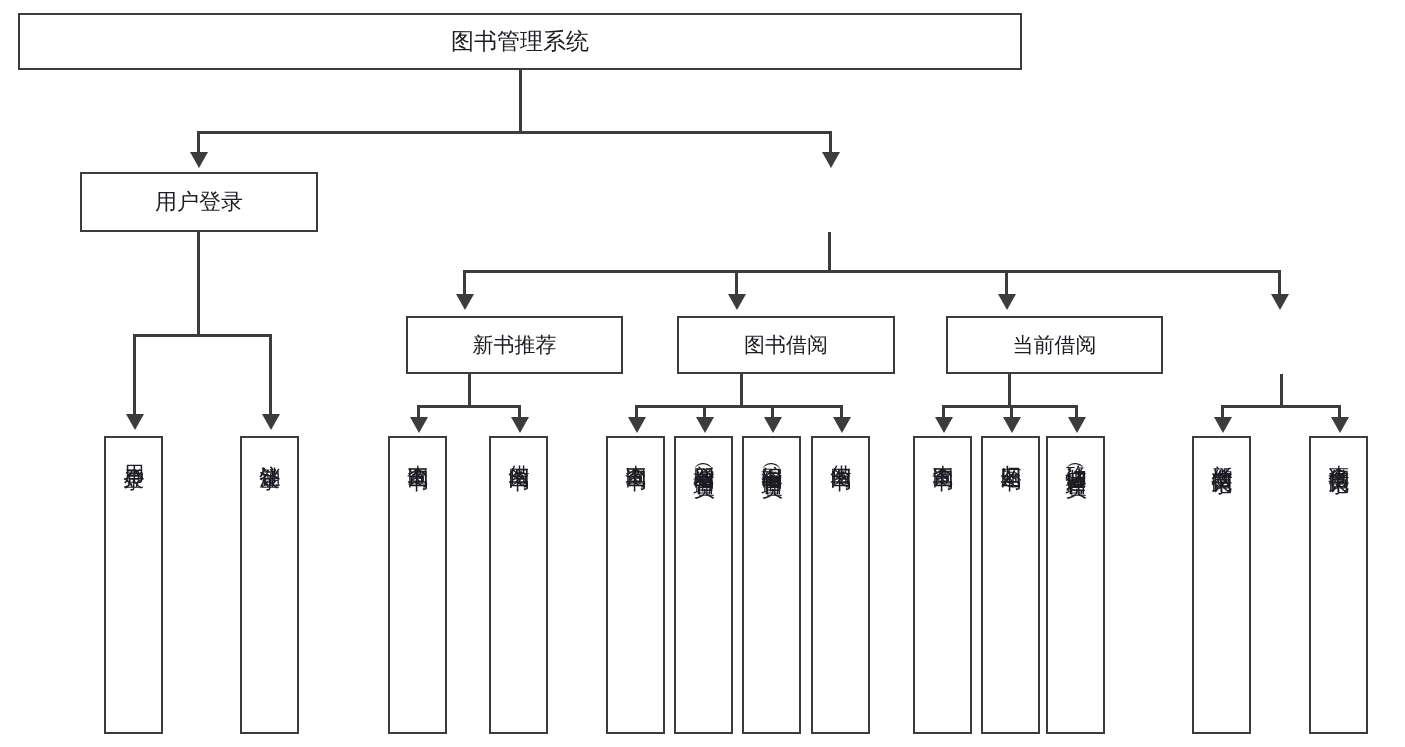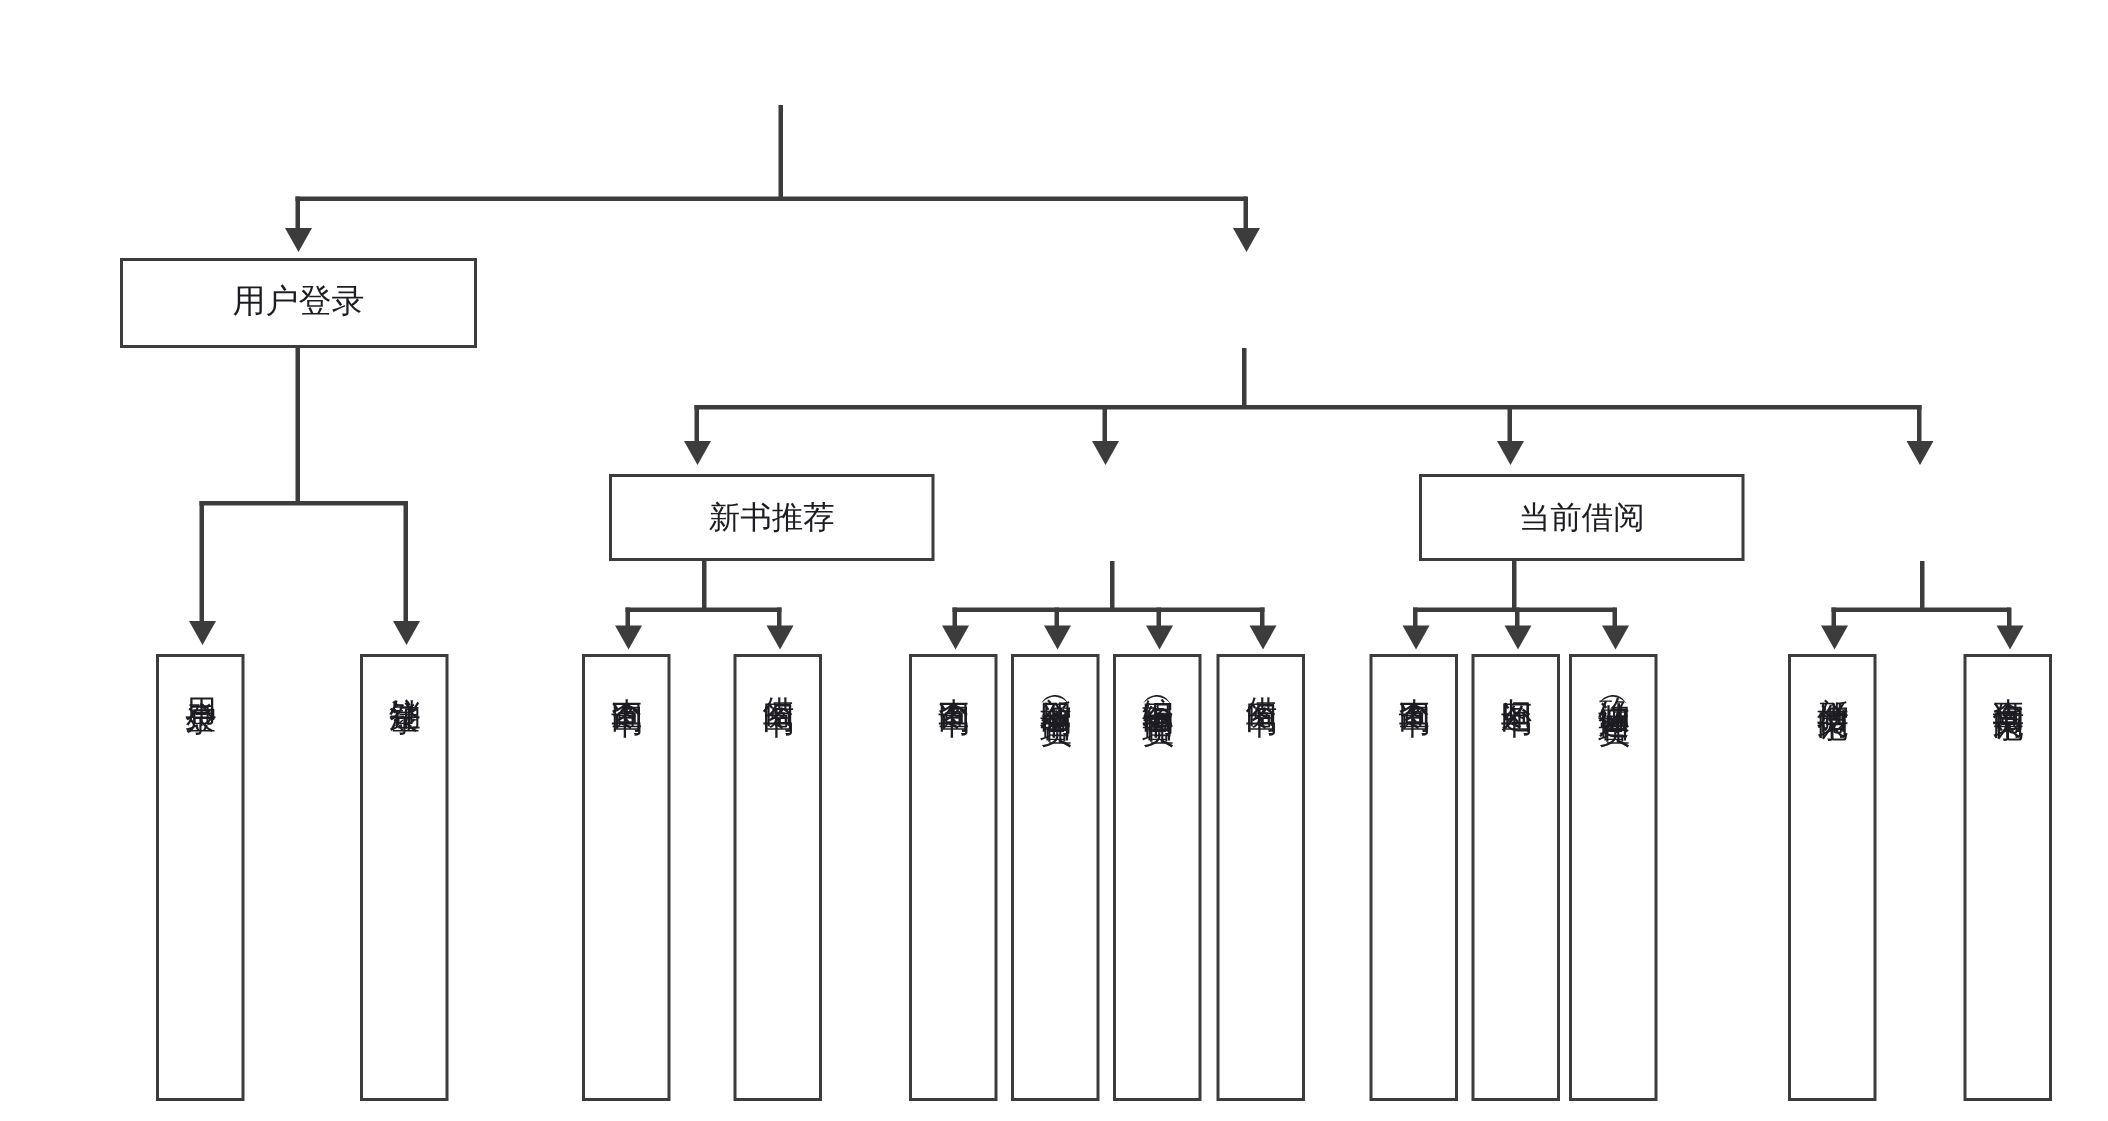--- a/index.html
+++ b/index.html
@@ -73,20 +73,23 @@
     white-space:nowrap;
     letter-spacing:0.5px;
     font-family:"DejaVu Sans","Liberation Sans",sans-serif;
   }
 </style>
 </head>
 <body>
 
 <div id="canvas">
 
+  <div class="node root" style="left:18px;top:13px;width:1004px;height:57px;">
+    <span>图书管理系统</span>
+  </div>
 
   <div class="ln v" style="left:519px;top:70px;height:62px;"></div>
 
   <div class="ln h" style="left:197px;top:131px;width:634px;"></div>
 
   <div class="ln v" style="left:197px;top:131px;height:23px;"></div>
   <div class="arrow" style="left:190px;top:152px;"></div>
   <div class="ln v" style="left:829px;top:131px;height:23px;"></div>
   <div class="arrow" style="left:822px;top:152px;"></div>
 
@@ -112,20 +115,23 @@
   <div class="arrow" style="left:728px;top:294px;"></div>
 
   <div class="ln v" style="left:1005px;top:270px;height:26px;"></div>
   <div class="arrow" style="left:998px;top:294px;"></div>
 
   <div class="ln v" style="left:1278px;top:270px;height:26px;"></div>
   <div class="arrow" style="left:1271px;top:294px;"></div>
 
   <div class="node lvl2" style="left:361px;top:316px;width:217px;height:58px;">
     <span>新书推荐</span>
+  </div>
+  <div class="node lvl2" style="left:632px;top:316px;width:218px;height:58px;">
+    <span>图书借阅</span>
   </div>
   <div class="node lvl2" style="left:901px;top:316px;width:217px;height:58px;">
     <span>当前借阅</span>
   </div>
 
   <div class="ln v" style="left:468px;top:374px;height:32px;"></div>
   <div class="ln h" style="left:417px;top:405px;width:104px;"></div>
   <div class="ln v" style="left:417px;top:405px;height:14px;"></div>
   <div class="arrow" style="left:410px;top:417px;"></div>
   <div class="ln v" style="left:518px;top:405px;height:14px;"></div>

